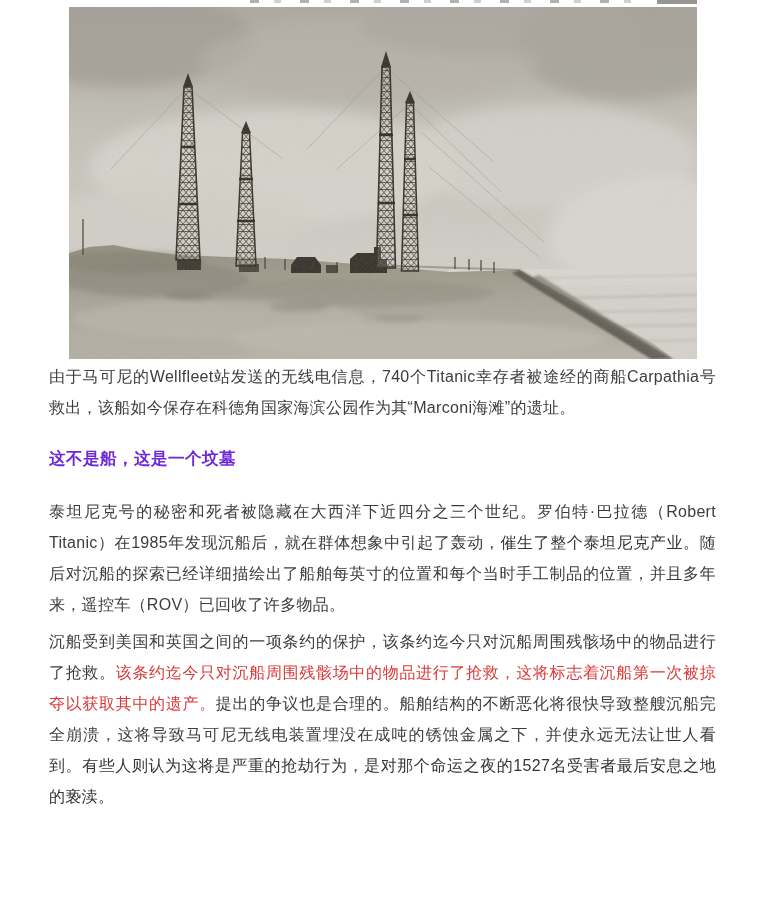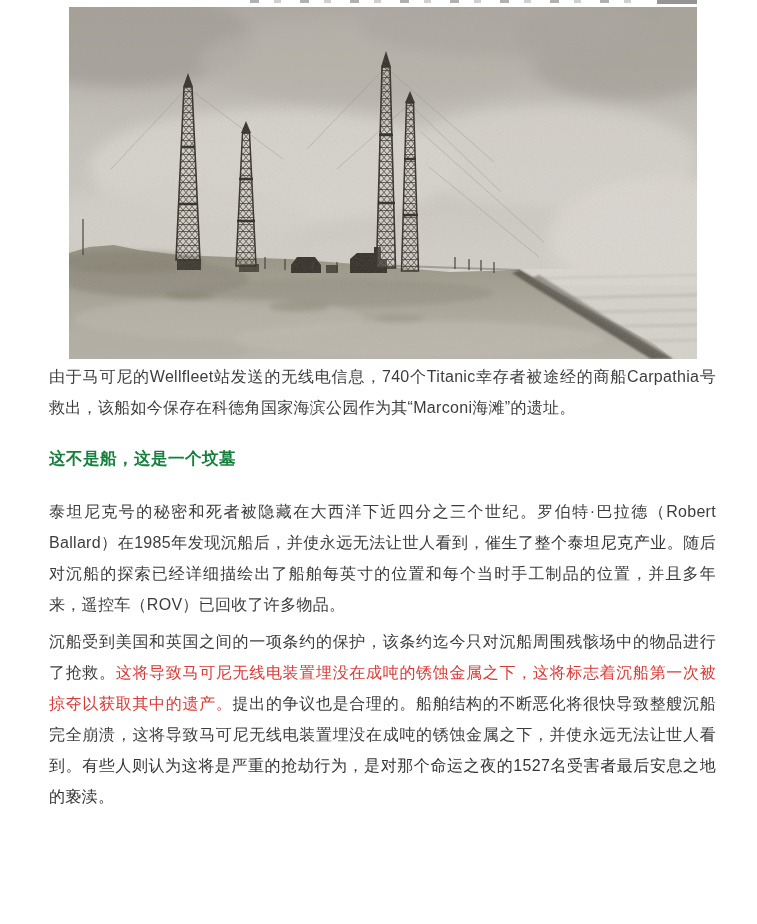--- a/index.html
+++ b/index.html
@@ -20,21 +20,21 @@
 
   figure.photo { margin:0 auto 2px; width:628px; height:352px; display:block; }
   figure.photo svg { display:block; }
 
   article p {
     margin:0 0 6px; font-size:16px; line-height:31px; color:#3d3d3d;
     text-align:justify; text-justify:inter-character; letter-spacing:.3px;
   }
   article h2 {
     margin:22px 0 25px; font-size:16.5px; line-height:26px; font-weight:700;
-    color:#15803d; letter-spacing:.5px;
+    color:#6d28d9; letter-spacing:.5px;
   }
   article strong { font-weight:400; color:#343434; letter-spacing:.3px; }
   article strong.red { color:#d93a38; }
 </style>
 </head>
 <body>
 
 <div class="page">
 
   <div class="remnant"></div>
@@ -180,20 +180,20 @@
 
         <rect x="0" y="0" width="628" height="352" filter="url(#grain)" opacity="0.55"></rect>
       </svg>
     </figure>
 
     <article>
       <p>由于马可尼的Wellfleet站发送的无线电信息，740个Titanic幸存者被途经的商船Carpathia号救出，该船如今保存在科德角国家海滨公园作为其“Marconi海滩”的遗址。</p>
 
       <h2>这不是船，这是一个坟墓</h2>
 
-      <p><span>泰坦尼克号的秘密和死者被隐藏在大西洋下近四分之三个世纪。罗伯特·巴拉德（Robert Ballard）在1985年发现沉船后，并使永远无法让世人看到，</span><strong>催生了整个泰坦尼克产业。</strong><span>随后对沉船的探索已经详细描绘出了船舶每英寸的位置和每个当时手工制品的位置，并且多年来，遥控车（ROV）已回收了许多物品。</span></p>
+      <p><span>泰坦尼克号的秘密和死者被隐藏在大西洋下近四分之三个世纪。罗伯特·巴拉德（Robert Titanic）在1985年发现沉船后，就在群体想象中引起了轰动，</span><strong>催生了整个泰坦尼克产业。</strong><span>随后对沉船的探索已经详细描绘出了船舶每英寸的位置和每个当时手工制品的位置，并且多年来，遥控车（ROV）已回收了许多物品。</span></p>
 
 
-      <p><span>沉船受到美国和英国之间的一项条约的保护，该条约迄今只对沉船周围残骸场中的物品进行了抢救。</span><strong class="red">这将导致马可尼无线电装置埋没在成吨的锈蚀金属之下，这将标志着沉船第一次被掠夺以获取其中的遗产。</strong><span>提出的争议也是合理的。船舶结构的不断恶化将很快导致整艘沉船完全崩溃，这将导致马可尼无线电装置埋没在成吨的锈蚀金属之下，并使永远无法让世人看到。</span><strong>有些人则认为这将是严重的抢劫行为，是对那个命运之夜的1527名受害者最后安息之地的亵渎。</strong></p>
+      <p><span>沉船受到美国和英国之间的一项条约的保护，该条约迄今只对沉船周围残骸场中的物品进行了抢救。</span><strong class="red">该条约迄今只对沉船周围残骸场中的物品进行了抢救，这将标志着沉船第一次被掠夺以获取其中的遗产。</strong><span>提出的争议也是合理的。船舶结构的不断恶化将很快导致整艘沉船完全崩溃，这将导致马可尼无线电装置埋没在成吨的锈蚀金属之下，并使永远无法让世人看到。</span><strong>有些人则认为这将是严重的抢劫行为，是对那个命运之夜的1527名受害者最后安息之地的亵渎。</strong></p>
     </article>
 
   </div>
 </div>
 
 </body></html>

